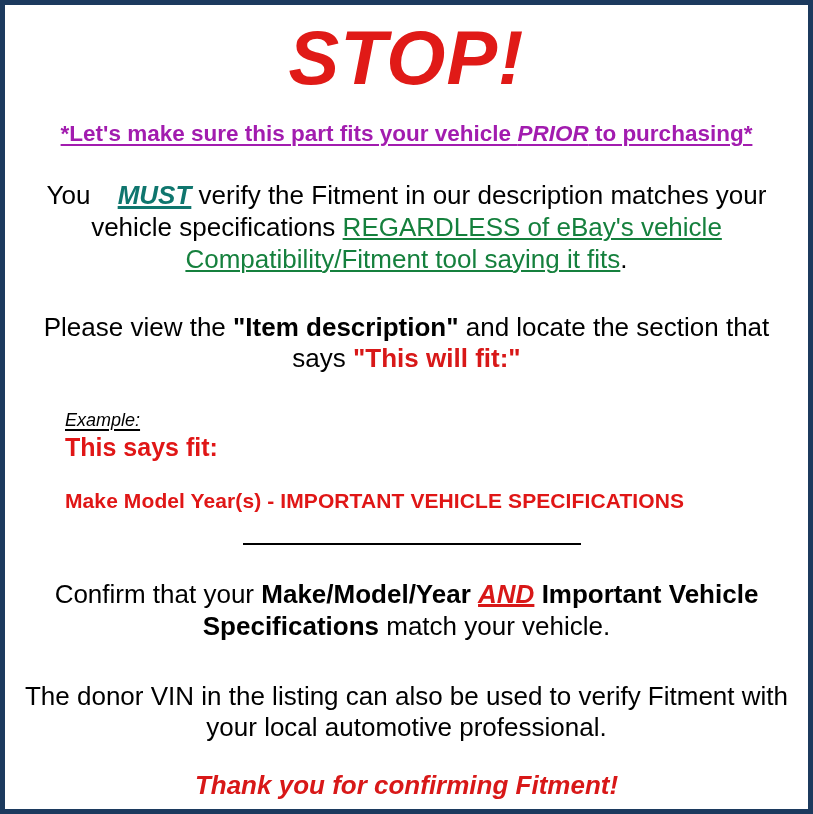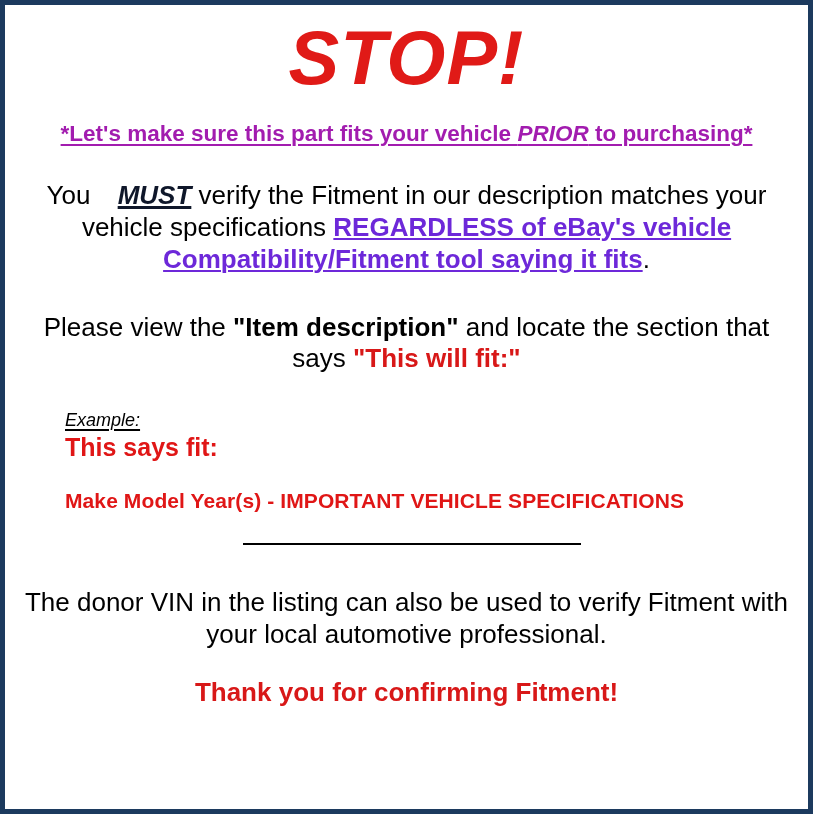--- a/index.html
+++ b/index.html
@@ -71,41 +71,41 @@
   }
   .p-must { margin-top: 34px; }
   .p-please { margin-top: 36px; }
   .p-confirm { margin-top: 30px; }
   .p-vin { margin-top: 38px; }
 
   .red { color: #d81818; }
   .b { font-weight: bold; }
 
   .emph-must {
-    color: #0f172a;
+    color: #0f766e;
     font-weight: bold;
     font-style: italic;
     text-decoration: underline;
     text-decoration-thickness: 3px;
     text-underline-offset: 2px;
     margin-left: 20px;
   }
 
   .emph-and {
     color: #d81818;
     font-weight: bold;
     font-style: italic;
     text-decoration: underline;
     text-decoration-thickness: 3px;
     text-underline-offset: 1px;
   }
 
   .red-underline-bold {
-    color: #6d28d9;
-    font-weight: bold;
+    color: #15803d;
+    font-weight: normal;
     text-decoration: underline;
     text-decoration-thickness: 2px;
     text-underline-offset: 2px;
   }
 
   
   .example-block {
     margin-top: 36px;
     padding-left: 46px;
     text-align: left;
@@ -145,20 +145,21 @@
     width: 338px;
     height: 0;
     border-top: 2px solid #000000;
     margin-left: 10px;
   }
 
   .thanks {
     text-align: center;
     color: #d81818;
     font-weight: bold;
+    font-style: italic;
     font-size: 26px;
     margin-top: 26px;
     line-height: 1.2;
   }
 </style>
 </head>
 <body>
 
 <div id="fitment-notice">
   <div class="inner">
@@ -182,19 +183,22 @@
         <span class="example-label">Example:</span>
       </div>
       <div class="example-fit">This says fit:</div>
       <div class="example-spec">Make Model Year(s) - IMPORTANT VEHICLE SPECIFICATIONS</div>
     </div>
 
     <div class="divider-wrap">
       <span class="divider"></span>
     </div>
 
+    <p class="para p-confirm">
+      <span>Confirm that your </span><span class="b">Make/Model/Year</span><span> </span><span class="emph-and">AND</span><span> </span><span class="b">Important Vehicle Specifications</span><span> match your vehicle.</span>
+    </p>
 
     <p class="para p-vin">The donor VIN in the listing can also be used to verify Fitment with your local automotive professional.</p>
 
     <div class="thanks">Thank you for confirming Fitment!</div>
 
   </div>
 </div>
 
 </body></html>

